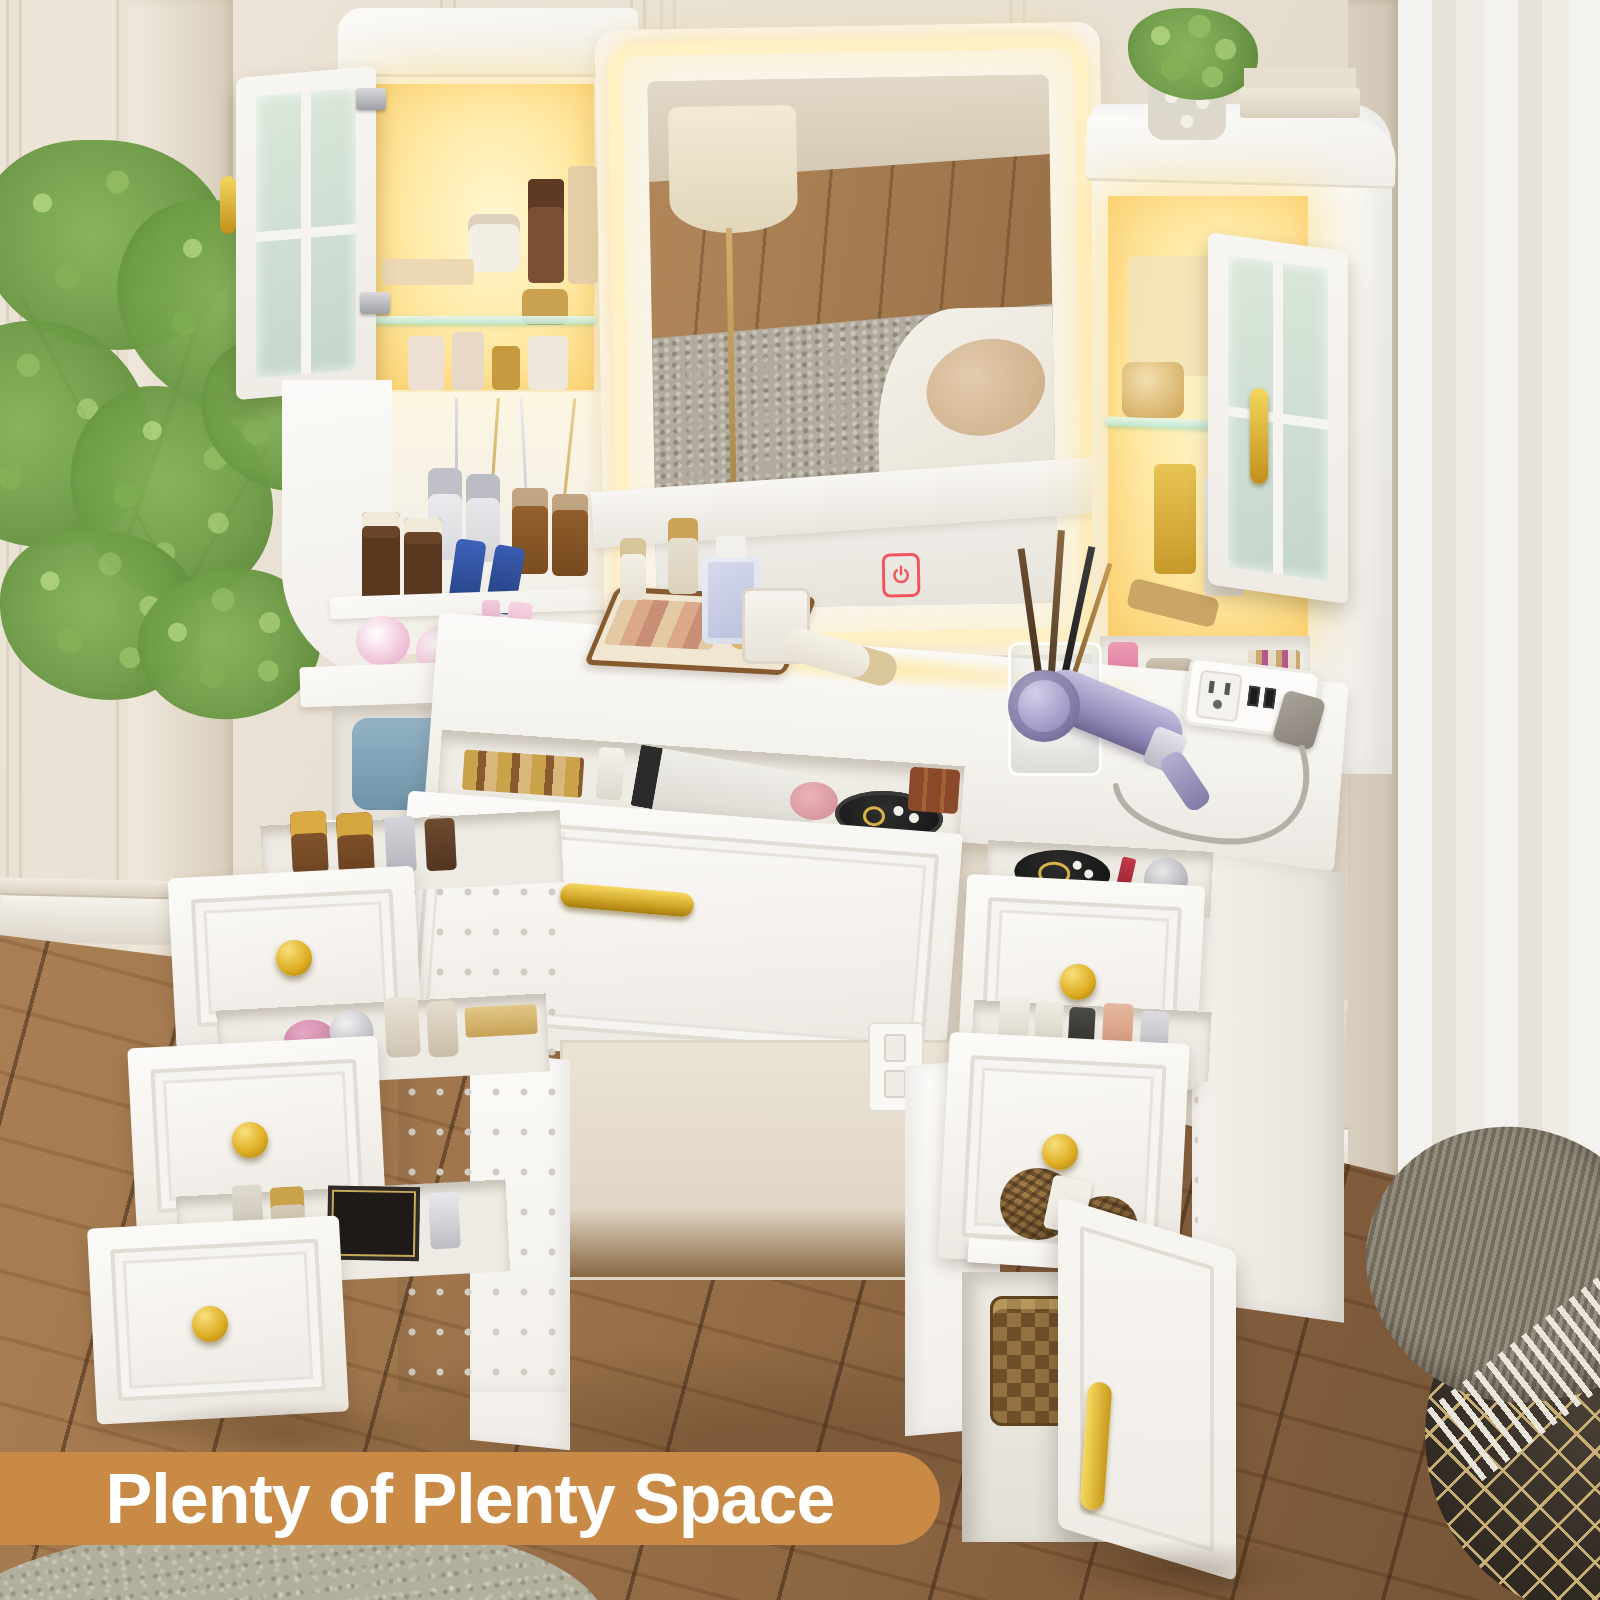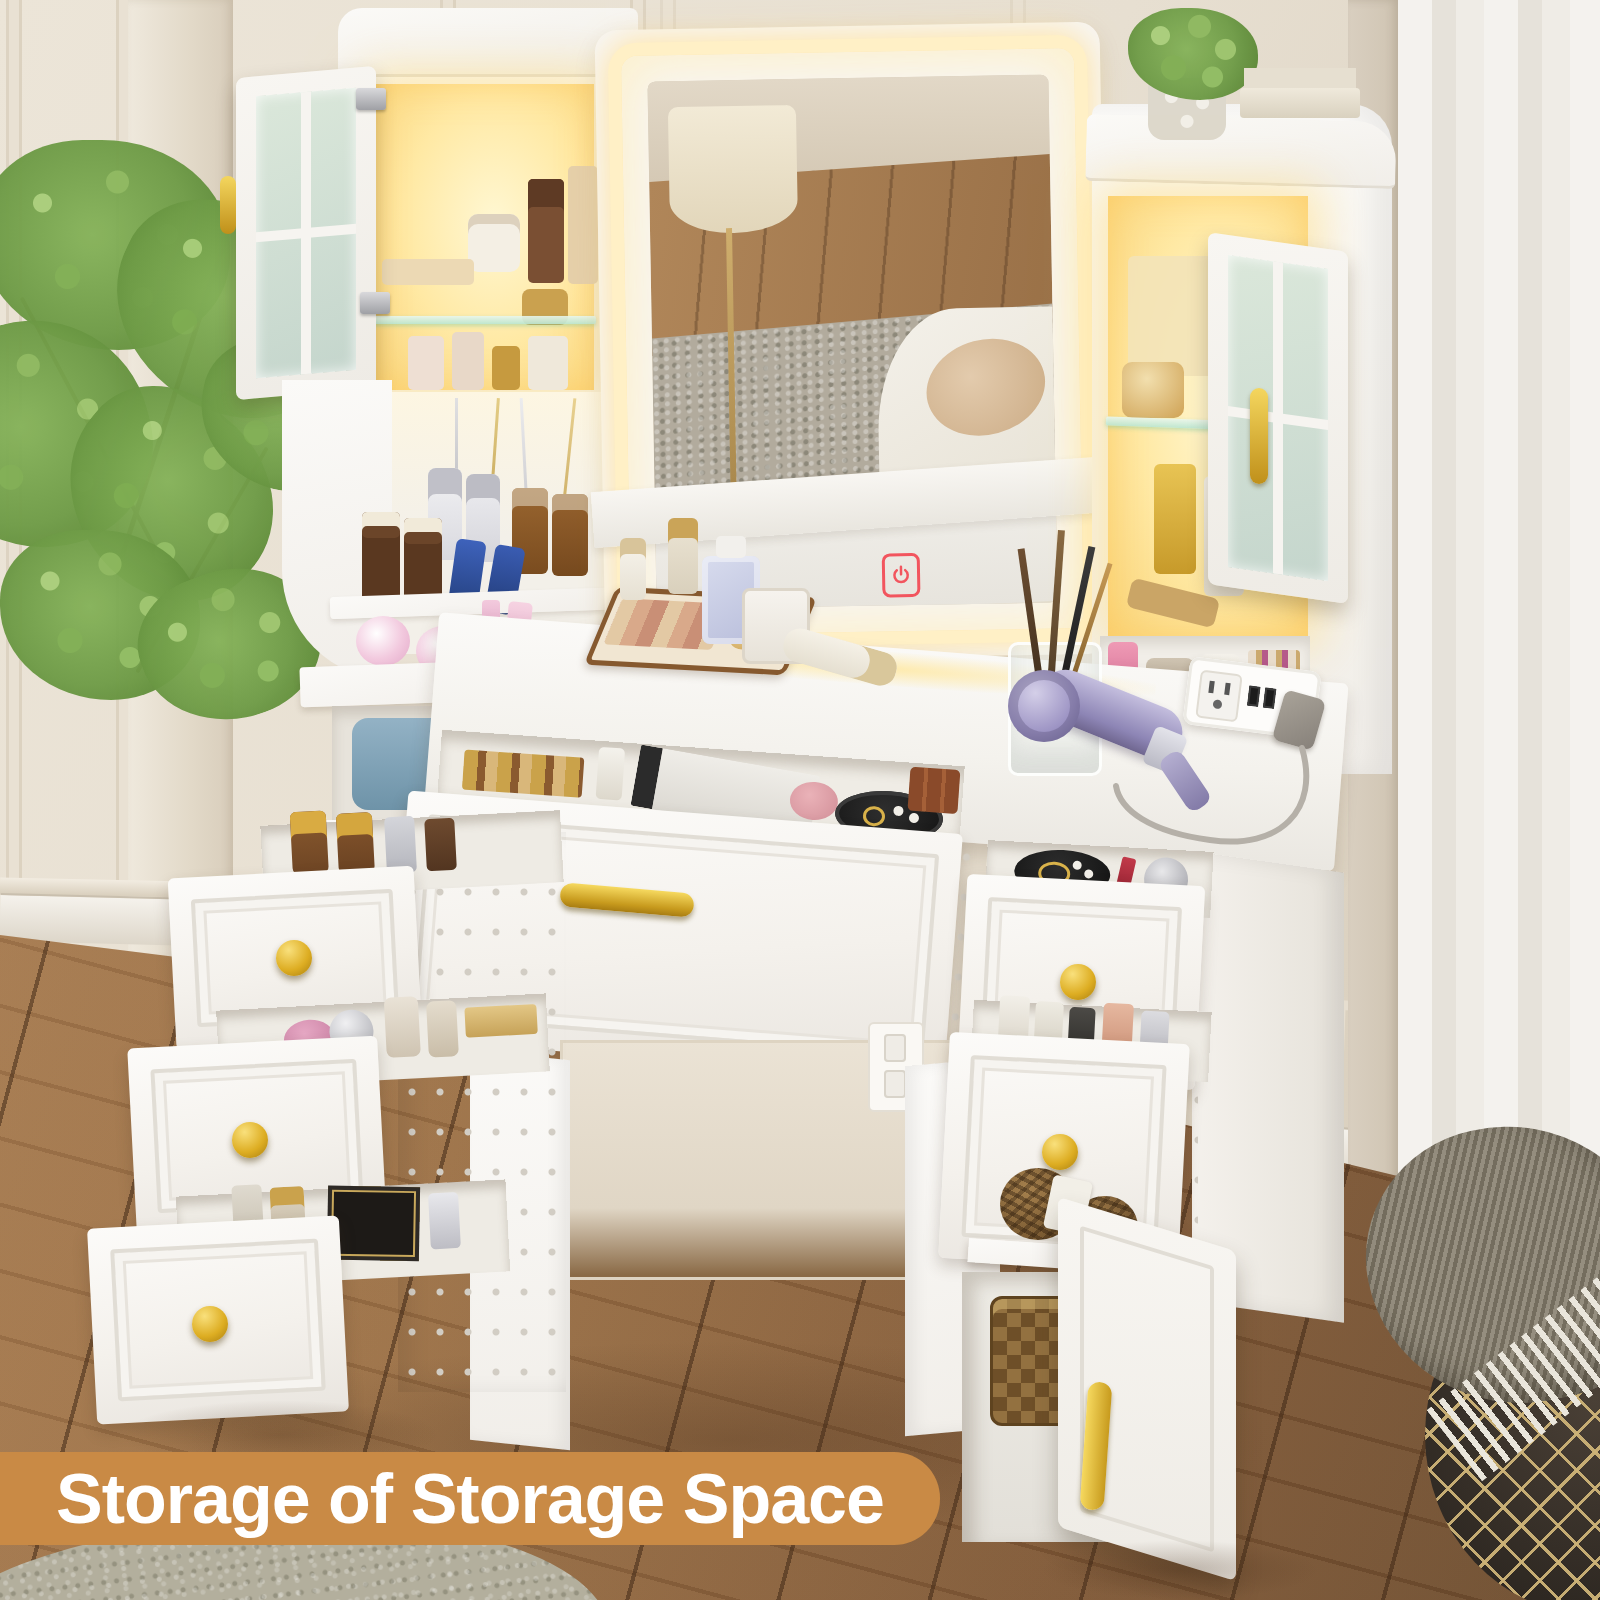--- a/index.html
+++ b/index.html
@@ -352,16 +352,16 @@
   <div class="abs" style="left:990px;top:1296px;width:138px;height:124px;border-radius:12px;border:3px solid #5e431f;background:conic-gradient(#6e4f28 0 25%,#937140 0 50%,#6e4f28 0 75%,#937140 0) 0 0/28px 28px;box-shadow:inset 0 10px 0 rgba(220,190,120,.5);"></div>
   <div class="abs gdoor" style="left:1058px;top:1224px;width:178px;height:330px;transform:skewY(17deg);box-shadow:0 14px 24px rgba(60,45,25,.3);">
       <div class="abs" style="inset:22px;border:4px solid #e1ddd5;border-radius:4px;"></div>
   </div>
   <div class="abs barhandle" style="left:1084px;top:1382px;width:24px;height:128px;border-radius:13px;background:linear-gradient(90deg,#f6d95f,#c79a1d);transform:rotate(4deg);"></div>
 
   <div class="abs shadow" style="left:120px;top:1400px;width:320px;height:70px;"></div>
   <div class="abs shadow" style="left:1040px;top:1540px;width:280px;height:60px;"></div>
 
   <div id="banner" class="abs">
-    <span>Storage of Storage Space</span>
+    <span>Plenty of Plenty Space</span>
   </div>
 
 </div>
 
 </body></html>

